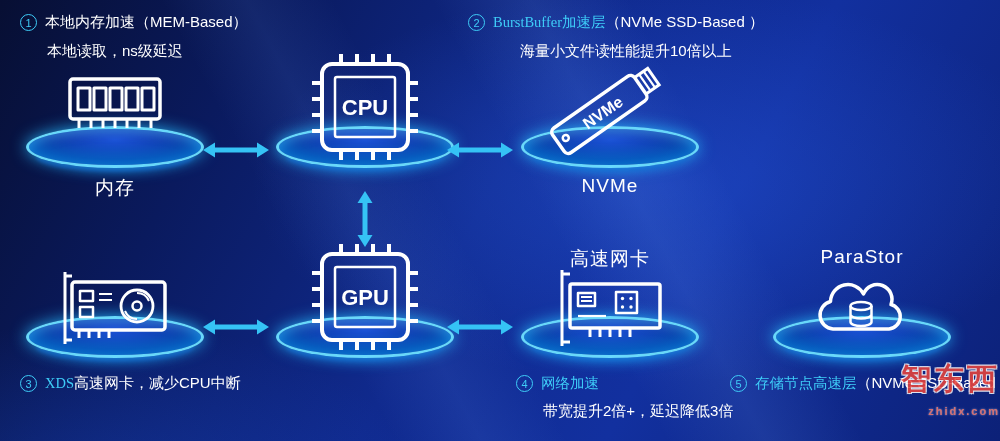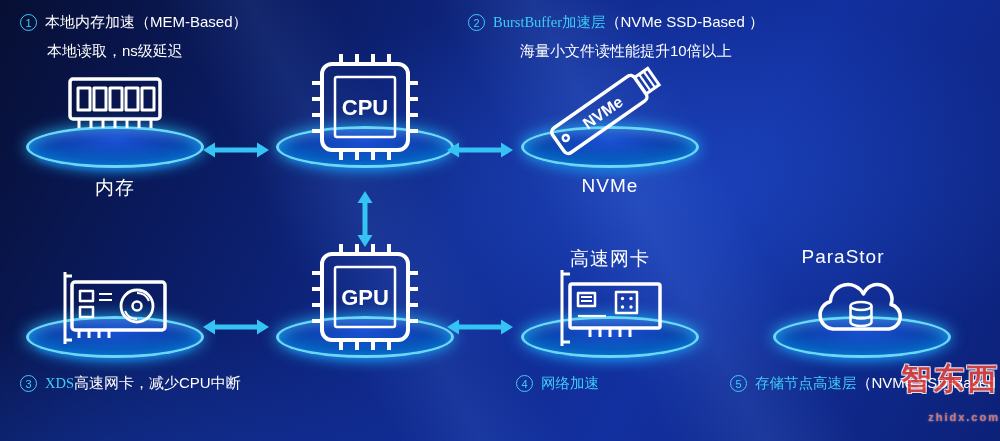--- a/index.html
+++ b/index.html
@@ -36,21 +36,21 @@
 
   .ann{position:absolute;display:flex;align-items:center;color:#fff;font-size:15px;white-space:nowrap}
   .num{display:inline-flex;align-items:center;justify-content:center;width:17px;height:17px;
     border:1.5px solid #3ecdf8;border-radius:50%;color:#3ecdf8;font-size:11px;margin-right:8px;flex:0 0 auto}
   .hl{color:#3ecdf8;font-family:Liberation Serif, serif;font-size:14.5px}
   .ann-sub{position:absolute;color:#fff;font-size:15px;white-space:nowrap}
 
   .watermark{position:absolute;right:0;top:362px;text-align:right;opacity:.88;line-height:1.1;pointer-events:none}
   .wm-brand{font-size:30px;font-weight:bold;color:#e8433c;letter-spacing:3px;
     text-shadow:-1px -1px 0 rgba(255,255,255,.9),1px -1px 0 rgba(255,255,255,.9),-1px 1px 0 rgba(255,255,255,.9),1px 1px 0 rgba(255,255,255,.9)}
-  .wm-site{font-size:11px;color:#f07b72;letter-spacing:2px;margin-top:16px;font-weight:bold;
+  .wm-site{font-size:11px;color:#f07b72;letter-spacing:2px;margin-top:10px;font-weight:bold;
     text-shadow:0 0 2px rgba(255,255,255,.65)}
 </style>
 </head>
 <body>
 
 <div id="stage">
   <div class="streaks"></div>
 
   <div class="ann" style="left:20px;top:13px">
     <span class="num">1</span>
@@ -146,21 +146,21 @@
   <svg class="arrow" style="left:356px;top:190px" width="18" height="58" viewBox="0 0 18 58">
     <path d="M9 12 V46" stroke="#35c3f5" stroke-width="5"></path>
     <path d="M1.5 13 L9 1 L16.5 13 Z" fill="#35c3f5"></path>
     <path d="M1.5 45 L9 57 L16.5 45 Z" fill="#35c3f5"></path>
   </svg>
 
   <div class="node-label" style="left:22px;top:175px">内存</div>
   <div class="node-label" style="left:517px;top:175px">NVMe</div>
 
   <div class="node-label" style="left:517px;top:246px">高速网卡</div>
-  <div class="node-label" style="left:750px;top:246px">ParaStor</div>
+  <div class="node-label" style="left:769px;top:246px">ParaStor</div>
 
   <svg class="icon" style="left:55px;top:266px" width="120" height="84" viewBox="0 0 120 84">
     <g stroke="#fff" fill="none" stroke-width="3" stroke-linejoin="round">
       <path d="M10 6 V78 M10 10 H17 M10 74 H17"></path>
       <rect x="17" y="16" width="93" height="48" rx="3" stroke-width="3.5"></rect>
       <circle cx="82" cy="40" r="16" stroke-width="2.8"></circle>
       <circle cx="82" cy="40" r="4.5" stroke-width="2.5"></circle>
       <path d="M82 27 a13 13 0 0 1 12 8 M82 53 a13 13 0 0 1 -12 -8" stroke-width="2"></path>
       <rect x="25" y="25" width="13" height="10" stroke-width="2.5"></rect>
       <rect x="25" y="41" width="13" height="10" stroke-width="2.5"></rect>
@@ -216,20 +216,21 @@
   <div class="ann" style="left:20px;top:374px">
     <span class="num">3</span>
     <span class="hl">XDS</span>
     <span>高速网卡，减少CPU中断</span>
   </div>
 
   <div class="ann" style="left:516px;top:374px">
     <span class="num">4</span>
     <span class="hl">网络加速</span>
   </div>
+  <div class="ann-sub" style="left:543px;top:402px">带宽提升2倍+，延迟降低3倍</div>
 
   <div class="ann" style="left:730px;top:374px">
     <span class="num">5</span>
     <span class="hl">存储节点高速层</span>
     <span>（NVMe SSD-Based ）</span>
   </div>
 
   <div class="watermark">
     <div class="wm-brand">智东西</div>
     <div class="wm-site">zhidx.com</div>

